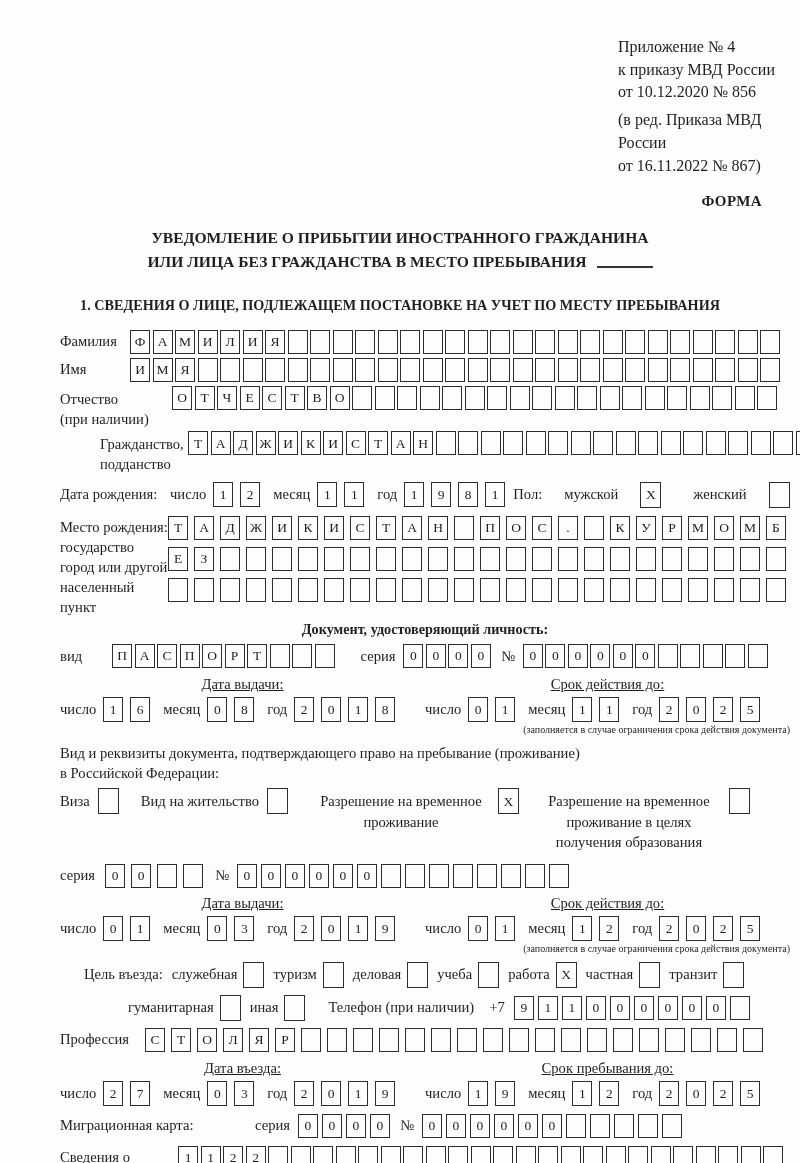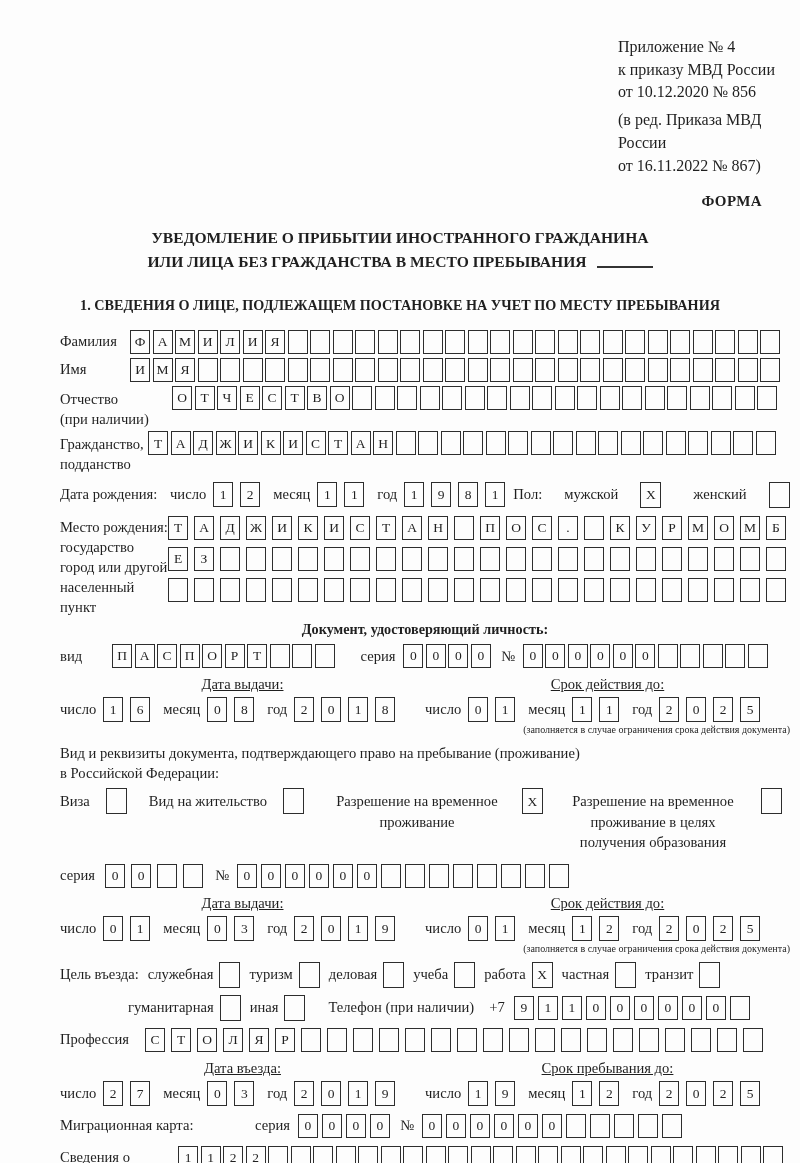--- a/index.html
+++ b/index.html
@@ -14,21 +14,21 @@
   .annex span{display:block;}
   .forma{margin:16px 38px 0 0;text-align:right;font-weight:bold;font-size:15px;letter-spacing:.4px;}
   .title{margin-top:16px;text-align:center;font-weight:bold;font-size:15.6px;line-height:1.5;}
   .blankline{display:inline-block;width:56px;border-bottom:2px solid #333;margin-left:10px;transform:translateY(1px);}
   .sec1{margin-top:24px;text-align:center;font-weight:bold;font-size:14.2px;}
   .content{margin:16px 10px 0 60px;font-size:14.6px;}
 
   .frow{display:flex;align-items:flex-start;margin-bottom:4px;}
   .lbl{padding-top:3px;flex:none;}
   .ll{display:block;line-height:1.38;}
-  .w70{width:70px;}  .w112{width:112px;} .w88{width:88px;} .w110{width:110px;}
+  .w70{width:70px;}  .w112{width:112px;} .w88{width:88px;margin-left:40px;} .w110{width:110px;}
   .w108{width:108px;} .w85{width:85px;} .w195{width:195px;} .w118{width:118px;}
 
   .boxes{display:inline-flex;gap:2.5px;flex:none;}
   .g4{gap:4px;} .g6{gap:6px;}
   .cell{
     box-sizing:border-box;width:20px;height:24px;flex:none;
     border:1.5px solid #2d2d2d;display:inline-flex;align-items:center;justify-content:center;
     font-size:13.5px;line-height:1;background:transparent;
   }
   .cbx .cell{width:21px;height:26px;}
@@ -46,26 +46,26 @@
   .dochead{text-align:center;font-weight:bold;font-size:14.2px;margin:4px 0 6px;}
 
   .datesec{display:flex;margin-top:4px;}
   .dcol{flex:1;}
   .dhead{text-align:center;font-size:14.6px;margin-bottom:4px;text-decoration:underline;}
   .dnote{text-align:right;font-size:10px;margin:2px 0 8px;}
   .mb8{margin-bottom:8px;}
 
   .intro{line-height:1.5;margin-top:2px;}
   .optrow{display:flex;align-items:flex-start;margin:5px 0 12px;}
-  .opt{display:inline-flex;align-items:flex-start;gap:16px;}
+  .opt{display:inline-flex;align-items:flex-start;gap:8px;}
   .optlines{text-align:center;line-height:1.35;padding-top:3px;}
   .opt2{margin-left:22px;} .opt3{margin-left:24px;} .opt4{margin-left:18px;}
   .opt3 .optlines{width:178px;} .opt4 .optlines{width:184px;}
 
-  .prow{display:flex;align-items:center;gap:9px;margin-bottom:7px;flex-wrap:nowrap;}
+  .prow{display:flex;align-items:center;gap:9px;margin-bottom:7px;flex-wrap:nowrap;margin-left:24px;}
   .pitem{display:inline-flex;align-items:center;gap:6px;flex:none;}
   .indent68{margin-left:68px;}
   .phonelbl{margin-left:14px;} .pfx{margin-left:6px;}
 
   .reps{display:flex;margin-top:2px;}
   .repsright{display:flex;flex-direction:column;gap:7px;}
   .mr8{margin-right:8px;} .ml10{margin-left:10px;}
 </style>
 </head>
 <body>

